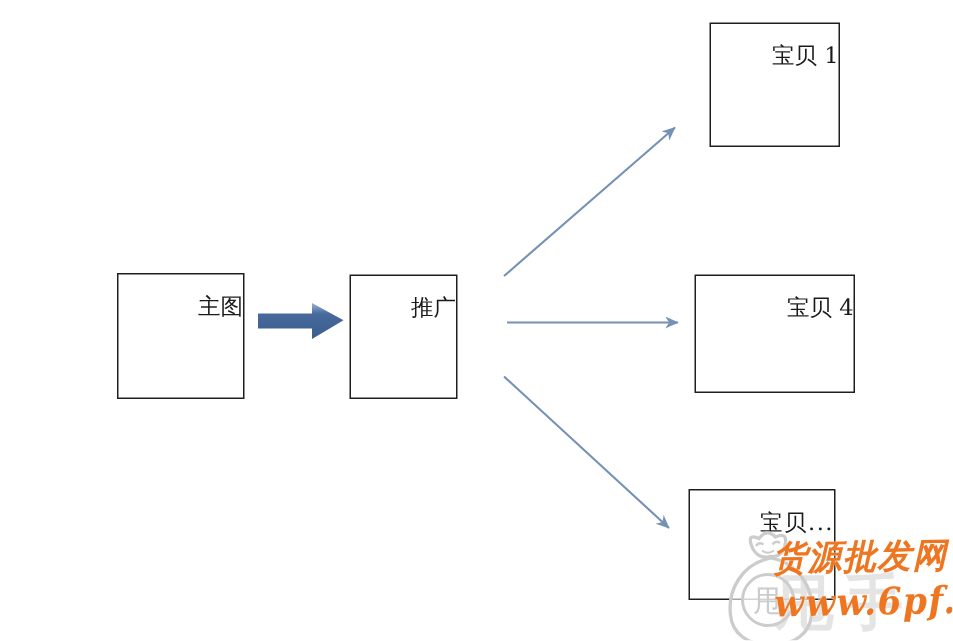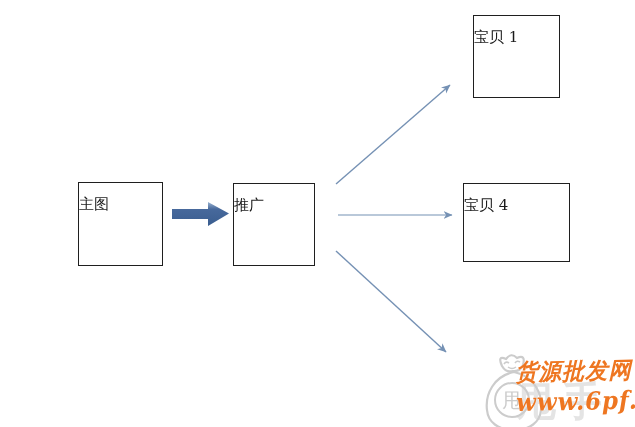--- a/index.html
+++ b/index.html
@@ -8,29 +8,29 @@
     width:635px;height:427px;
     background:#ffffff;
     overflow:hidden;
     font-family:"DejaVu Serif","Liberation Serif",serif;
   }
   .node{
     position:absolute;
     border:1px solid #1f1f1f;
     background:#ffffff;
     box-sizing:border-box;
-    text-align:left;
+    text-align:right;
     color:#1a1a1a;
     font-size:15px;
     padding-top:8px;
     line-height:26px;
     z-index:1;
   }
   .node-main   {left:78px;  top:182px; width:85px;  height:84px;}
-  .node-promo  {left:233px; top:183px; width:82px;  height:83px;}
+  .node-promo  {left:233px; top:183px; width:72px;  height:83px;}
   .node-item1  {left:473px; top:15px;  width:87px;  height:83px;}
   .node-item2  {left:463px; top:183px; width:107px; height:79px;}
   .node-more   {left:459px; top:326px; width:98px;  height:74px; letter-spacing:1px;}
   .arrows{position:absolute;left:0;top:0;z-index:1;}
   
   .wm{position:absolute;z-index:3;pointer-events:none;}
   .wm-mascot{left:478px;top:352px;width:72px;height:80px;z-index:2;}
   .wm-bgtext{
     left:516px;top:374px;
     font-size:40px;font-weight:bold;
@@ -82,20 +82,23 @@
   </div>
 
   <div class="node node-item1">
     <span>宝贝 1</span>
   </div>
 
   <div class="node node-item2">
     <span>宝贝 4</span>
   </div>
 
+  <div class="node node-more">
+    <span>宝贝...</span>
+  </div>
 
   <svg class="arrows" width="635" height="427" viewBox="0 0 635 427">
     <defs>
       <marker id="ah" markerWidth="11" markerHeight="9" refX="8.5" refY="4" orient="auto" markerUnits="userSpaceOnUse">
         <path d="M0,0 L9,4 L0,8 L2.6,4 Z" fill="#7591b4"></path>
       </marker>
       <linearGradient id="blockGrad" x1="0" y1="0" x2="0" y2="1">
         <stop offset="0" stop-color="#9ab3d1"></stop>
         <stop offset="0.30" stop-color="#47699c"></stop>
         <stop offset="1" stop-color="#3a5d8f"></stop>

